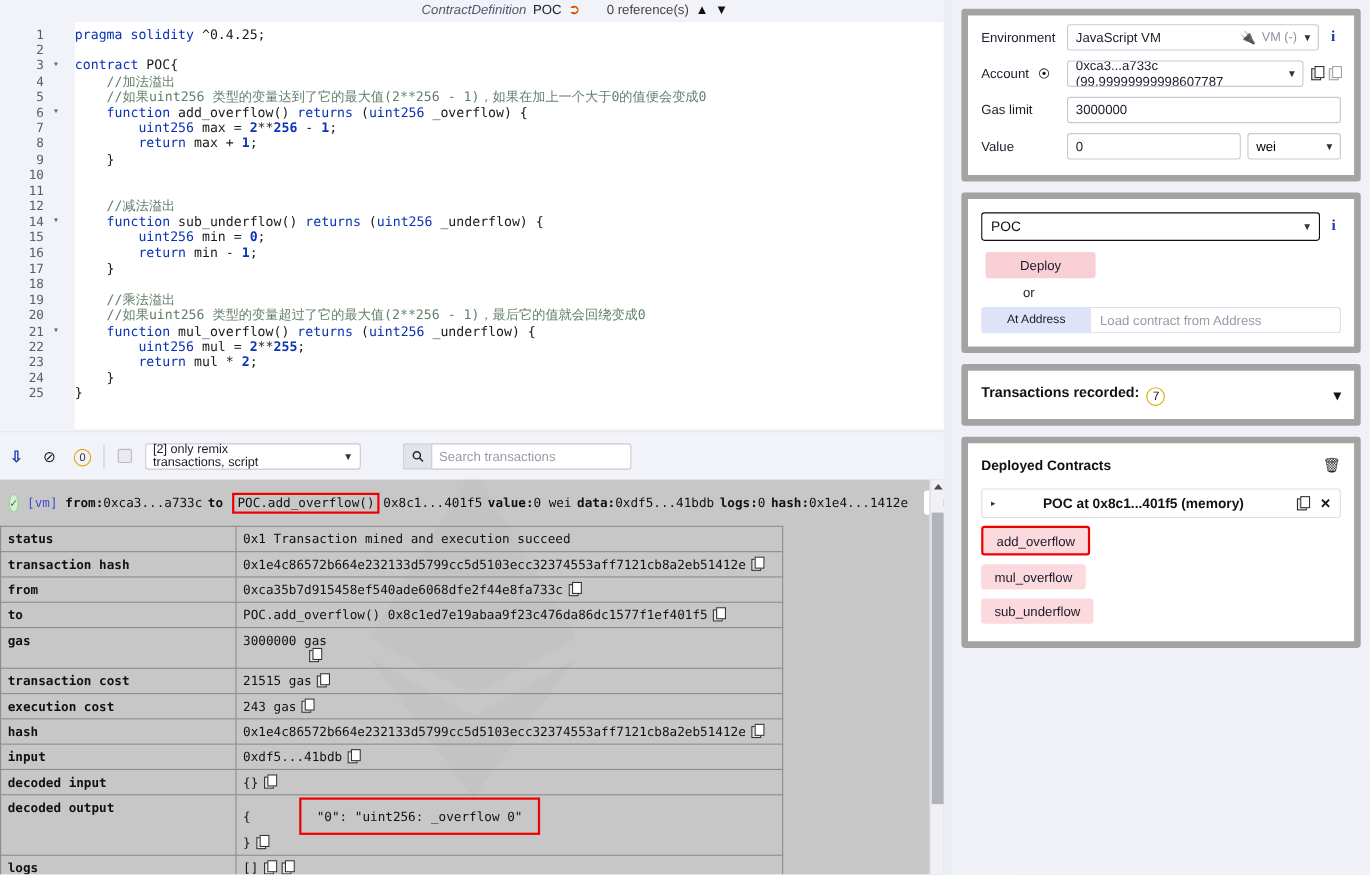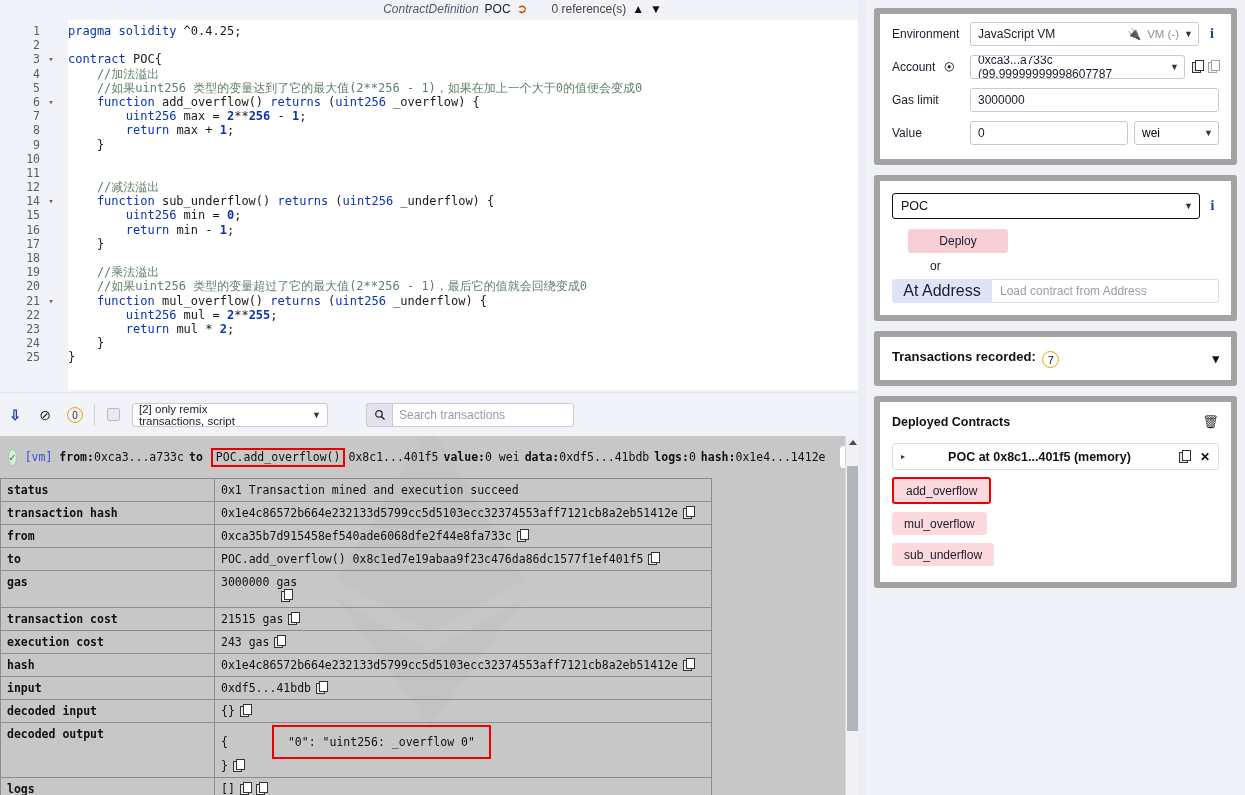--- a/index.html
+++ b/index.html
@@ -227,28 +227,28 @@
   #card-contract{ padding:12px; }
   .contract-select{
     width:100%; height:26px; border:1.5px solid #111; border-radius:3px;
     background:#fff; display:flex; align-items:center; justify-content:space-between;
     padding:0 6px 0 8px; font-size:12.5px; color:#111;
   }
   .cs-row{ display:flex; align-items:center; }
   .deploy-btn{
     background:#f7cfd4; border:none; border-radius:3px;
     width:100px; height:24px; font-size:12px; color:#1b1b2b;
-    margin-top:10px; margin-left:16px; cursor:pointer;
+    margin-top:10px; margin-left:4px; cursor:pointer;
     font-family:"Liberation Sans",sans-serif;
   }
   .or-text{ text-align:left; margin:6px 0 6px 38px; font-size:12px; color:#1b1b2b;}
   .ataddr-row{ display:flex; }
   .ataddr-btn{
     width:100px; height:24px; background:#dfe3f7; border:none; border-radius:3px 0 0 3px;
-    font-size:16px; color:#1b1b2b; cursor:pointer;
+    font-size:11px; color:#1b1b2b; cursor:pointer;
     font-family:"Liberation Sans",sans-serif;
   }
   .ataddr-input{
     flex:1; height:24px; border:1px solid #dcdce6; border-left:none;
     border-radius:0 3px 3px 0; background:#fff; display:flex; align-items:center;
     padding:0 8px; font-size:12px; color:#9a9aab;
   }
 
   
   #card-txrec{ display:flex; align-items:center; justify-content:space-between;

